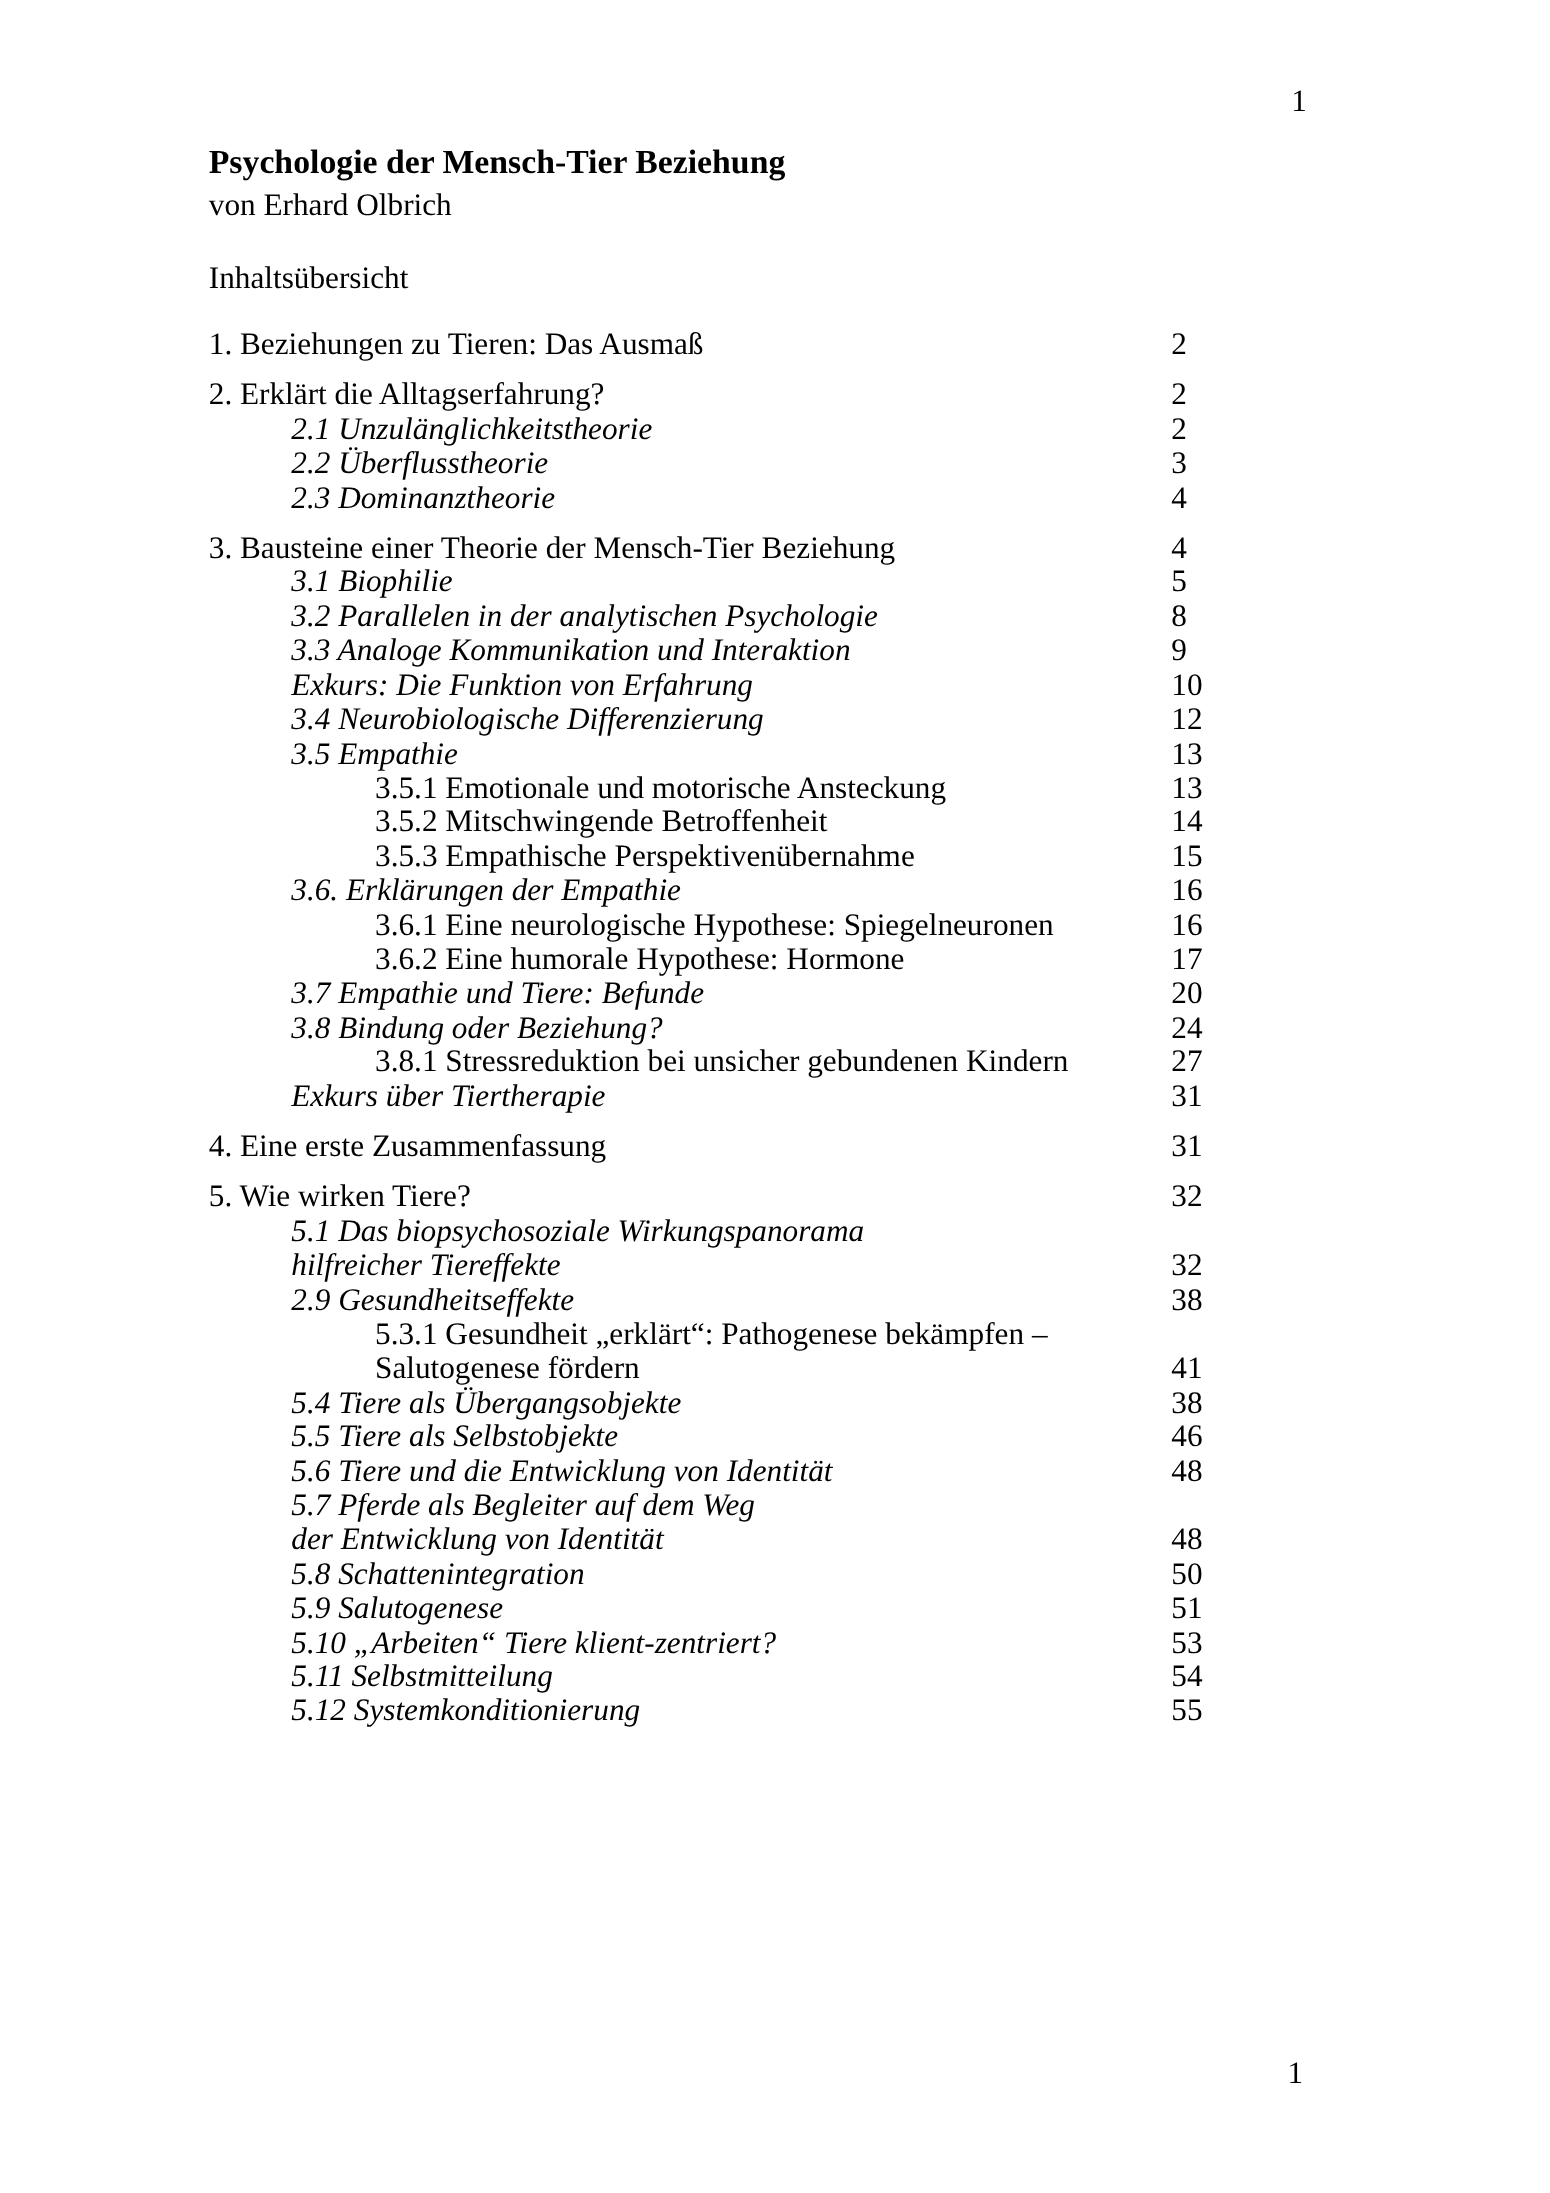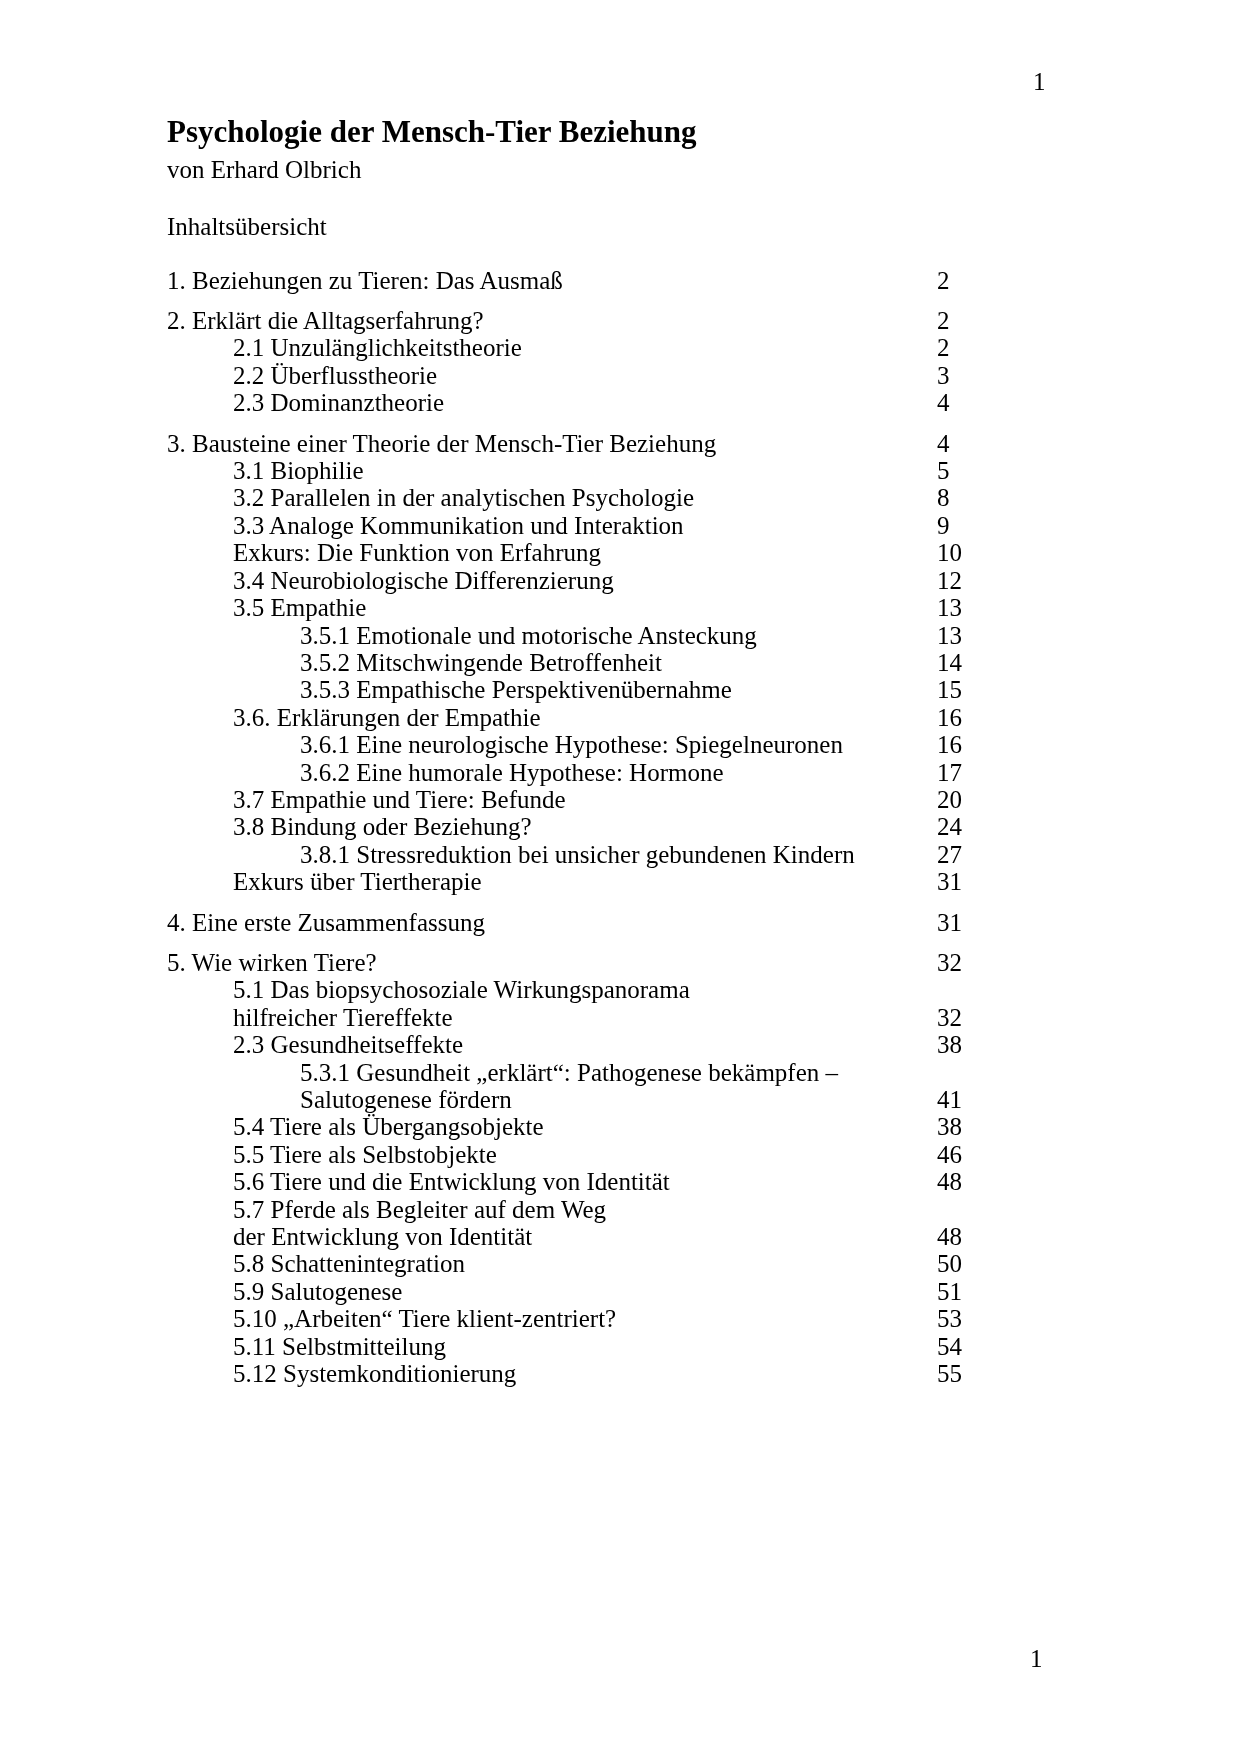--- a/index.html
+++ b/index.html
@@ -14,37 +14,37 @@
     font-family:"Liberation Serif", serif;
     font-size:25px;
     color:#000000;
     overflow:hidden;
   }
   .pagenum { position:absolute; width:40px; text-align:left; }
   .pagenum.top { top:68px; left:1033px; }
   .pagenum.bottom { top:1645px; left:1030px; }
   h1.doc-title {
     margin:46px 0 0 0;
-    font-size:31px;
+    font-size:27px;
     font-weight:bold;
     line-height:1.15;
   }
   .doc-author { margin-top:6px; line-height:1.1; }
   h2.toc-heading {
     margin:30px 0 0 0;
     font-size:25px;
     font-weight:normal;
     line-height:1.1;
   }
   .toc { margin-top:26px; width:830px; }
   .toc-section { margin-top:13px; }
   .toc-section:first-child { margin-top:0; }
   .toc-row { display:flex; line-height:27.4px; }
   .toc-label { width:770px; flex:0 0 770px; }
-  .toc-label.ind1 { padding-left:66px; box-sizing:border-box; }
+  .toc-label.ind1 { padding-left:66px; box-sizing:border-box;font-style:italic; }
   .toc-label.ind2 { padding-left:133px; box-sizing:border-box; }
   .toc-page { flex:0 0 auto; }
 </style>
 </head>
 <body>
 
 <div class="page">
   <div class="pagenum top">1</div>
 
   <h1 class="doc-title">Psychologie der Mensch-Tier Beziehung</h1>
@@ -161,21 +161,21 @@
         </div>
         <div class="toc-row">
           <span class="toc-label ind1">5.1 Das biopsychosoziale Wirkungspanorama</span>
           <span class="toc-page"></span>
         </div>
         <div class="toc-row">
           <span class="toc-label ind1">hilfreicher Tiereffekte</span>
           <span class="toc-page">32</span>
         </div>
         <div class="toc-row">
-          <span class="toc-label ind1">2.3 Gesundheitseffekte</span>
+          <span class="toc-label ind1">2.9 Gesundheitseffekte</span>
           <span class="toc-page">38</span>
         </div>
         <div class="toc-row">
           <span class="toc-label ind2">5.3.1 Gesundheit „erklärt“: Pathogenese bekämpfen –</span>
           <span class="toc-page"></span>
         </div>
         <div class="toc-row">
           <span class="toc-label ind2">Salutogenese fördern</span>
           <span class="toc-page">41</span>
         </div>

